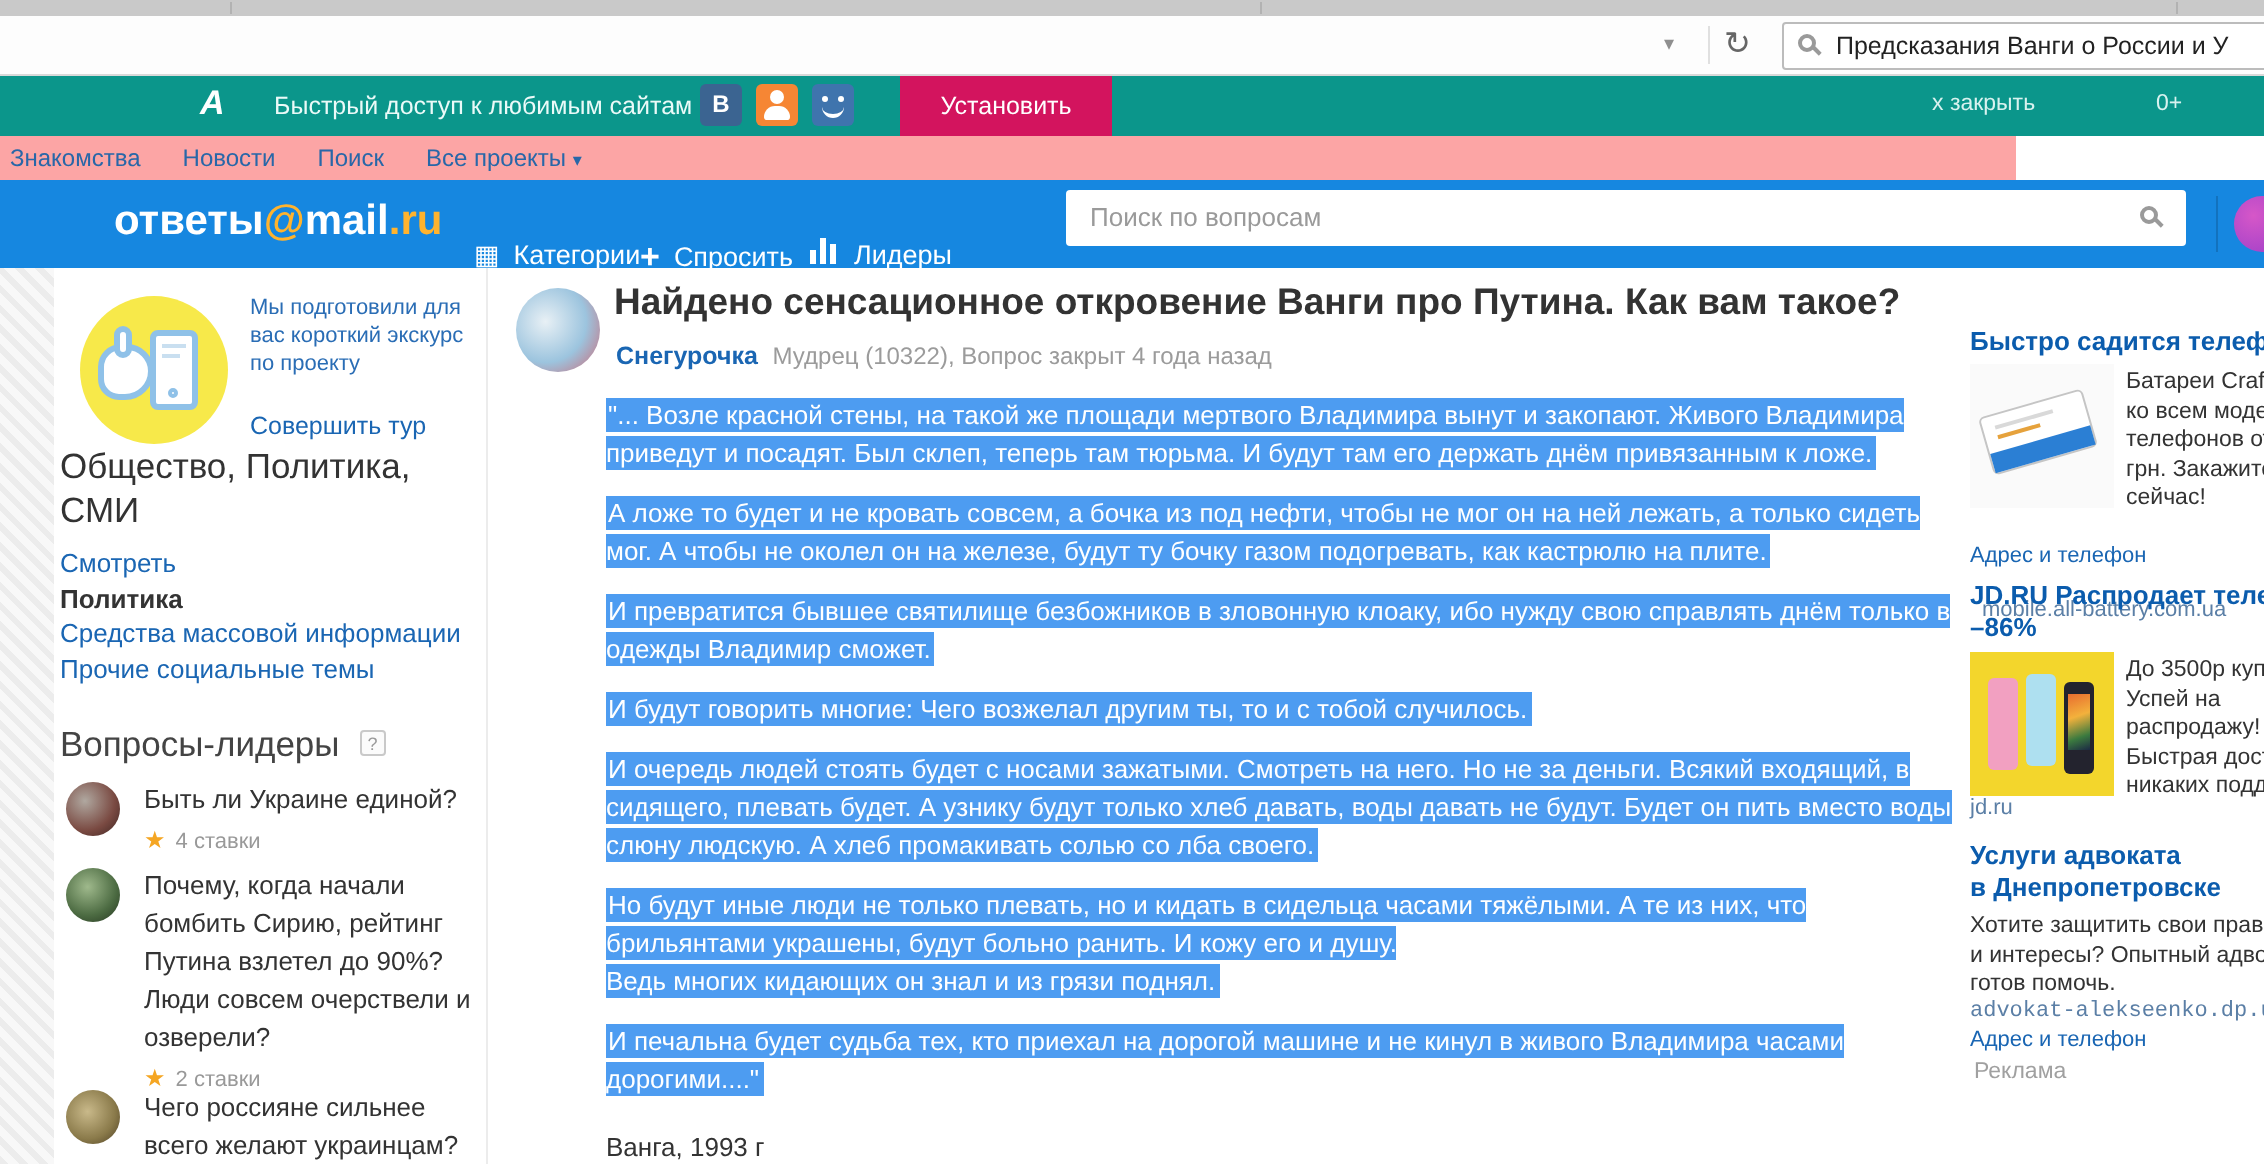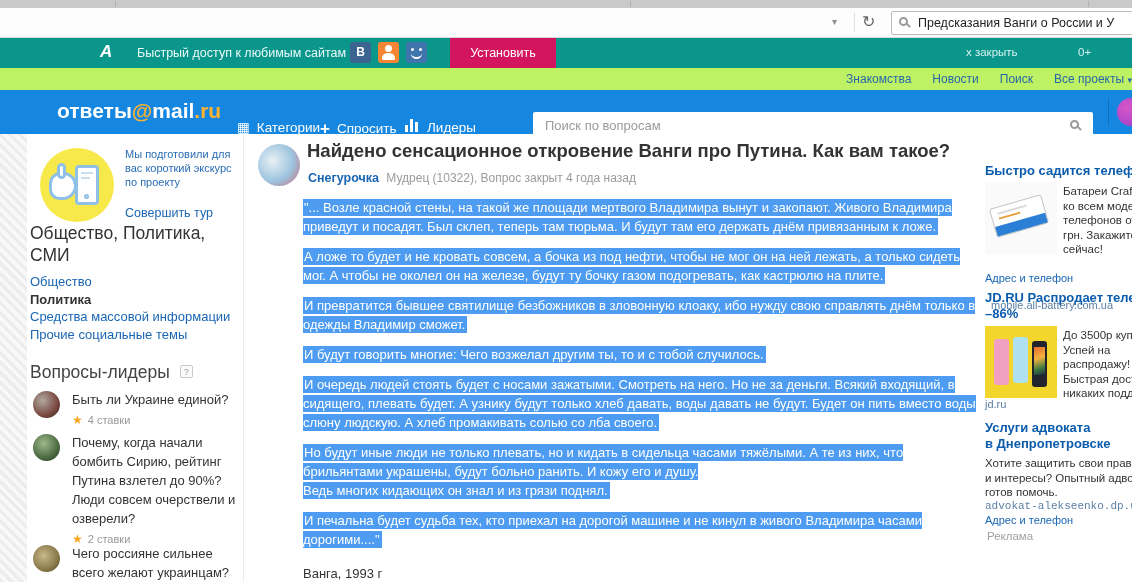--- a/index.html
+++ b/index.html
@@ -31,37 +31,37 @@
   .sicon.ok u { display:block; width:13px; height:7px; background:#fff; border-radius:7px 7px 2px 2px; margin:0 auto; }
   .sicon.mw { left:406px; background:#3f74ad; }
   .sicon.mw b { position:absolute; width:3px; height:3px; border-radius:50%; background:#fff; top:6px; }
   .sicon.mw b.e1 { left:5px; } .sicon.mw b.e2 { left:13px; }
   .sicon.mw s { position:absolute; left:5px; bottom:4px; width:11px; height:6px; border-bottom:2px solid #fff; border-radius:0 0 8px 8px; }
   .install { position:absolute; left:450px; top:0; width:106px; height:30px; background:#d3145e; color:#fff; border:none; font-size:12.5px; font-family:"Liberation Sans", sans-serif; cursor:pointer; }
   .aclose { position:absolute; left:966px; top:8px; color:#d8f2ef; font-size:11.5px; cursor:pointer; }
   .age { position:absolute; left:1078px; top:8px; color:#d8f2ef; font-size:11.5px; }
 
   
-  .subnav { position:absolute; left:0; top:68px; width:1132px; height:22px; background:#bef264; display:flex; align-items:center; padding-left:5px; gap:21px;justify-content:flex-end; }
+  .subnav { position:absolute; left:0; top:68px; width:1008px; height:22px; background:#fca5a5; display:flex; align-items:center; padding-left:5px; gap:21px; }
   .subnav a { color:#2867a8; font-size:12px; text-decoration:none; cursor:pointer; }
   .subnav .c { font-size:9px; }
 
   
   .header { position:absolute; left:0; top:90px; width:1132px; height:44px; background:#1687e0; }
   .logo { position:absolute; left:57px; top:9px; font-size:21px; cursor:pointer; white-space:nowrap; }
   .logo .w { color:#fff; font-weight:600; }
   .logo .o { color:#ffb32e; font-weight:bold; }
   .logo .m { color:#fff; font-weight:bold; }
   .hmenu { position:absolute; top:13px; color:#fff; font-size:13.5px; cursor:pointer; white-space:nowrap;margin-top:16px; }
   .hmenu .ic { margin-right:7px; }
   .m-cat { left:237px; } .m-ask { left:320px; } .m-lead { left:405px; }
   .plus { font-size:17px; font-weight:bold; vertical-align:-1px; }
   .bars span { display:inline-block; width:3px; background:#fff; margin-right:2px; }
   .bars .b1{height:7px;} .bars .b2{height:13px;} .bars .b3{height:10px;}
-  .hsearch { position:absolute; left:533px; top:22px; width:560px; height:28px; background:#fff; border-radius:2px; }
+  .hsearch { position:absolute; left:533px; top:5px; width:560px; height:28px; background:#fff; border-radius:2px; }
   .hsearch input { position:absolute; left:12px; top:1px; width:510px; height:25px; border:none; outline:none; font-size:13px; color:#333; font-family:"Liberation Sans", sans-serif; }
   .hsearch input::placeholder { color:#9a9a9a; }
   .hsearch .mag { right:14px; top:8px; left:auto; }
   .hsep { position:absolute; left:1108px; top:98px; width:1px; height:28px; background:rgba(0,0,0,0.15); }
   .havatar { position:absolute; left:1117px; top:98px; width:28px; height:28px; border-radius:50%; background:radial-gradient(circle at 35% 35%, #d657c8, #9b3ec9); cursor:pointer; }
 
   
   .page { position:absolute; left:0; top:134px; width:1132px; height:448px; background:#fff; }
   .hatch { position:absolute; left:0; top:0; width:27px; height:448px;
            background:repeating-linear-gradient(45deg, #ececec 0 3px, #f8f8f8 3px 7px); }
@@ -201,21 +201,21 @@
       </div>
       <div class="tourtext">Мы подготовили для
 вас короткий экскурс
 по проекту</div>
       <a class="tourlink">Совершить тур</a>
 
       <div class="cathead">Общество, Политика,
 СМИ</div>
 
       <div class="catlinks">
-        <div class="lnk">Общество</div>
+        <div class="lnk">Смотреть</div>
         <div class="act">Политика</div>
         <div class="lnk">Средства массовой информации</div>
         <div class="lnk">Прочие социальные темы</div>
       </div>
 
       <div class="leadhead"><span>Вопросы-лидеры</span><span class="qmark">?</span></div>
 
       <div class="leader lq1">
         <span class="lav av1"></span>
         <div class="ltext">Быть ли Украине единой?</div>

